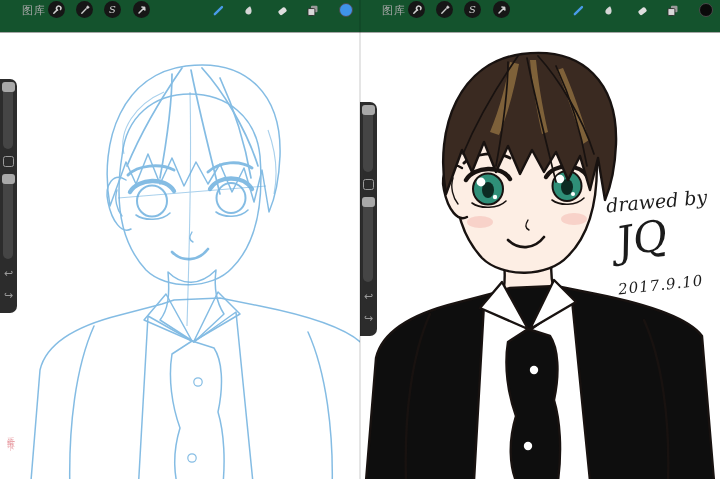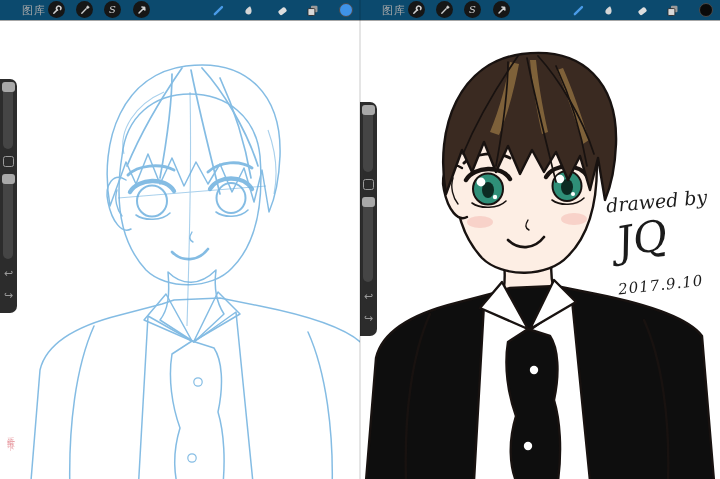--- a/index.html
+++ b/index.html
@@ -4,21 +4,21 @@
 <style>
   html,body{margin:0;padding:0}
   body{width:720px;height:479px;overflow:hidden;background:#fff;position:relative;
        font-family:"Liberation Sans",sans-serif}
   .window{position:absolute;top:0;width:360px;height:479px}
   #win-left{left:0}
   #win-right{left:360px}
   .divider{position:absolute;left:359px;top:0;width:2px;height:479px;background:rgba(0,0,0,.10);z-index:40}
 
   
-  .toolbar{position:absolute;top:0;left:0;width:100%;height:20px;background:#0c4a6e;z-index:10;
+  .toolbar{position:absolute;top:0;left:0;width:100%;height:32px;background:#14532d;z-index:10;
            box-shadow:0 1px 0 rgba(0,0,0,.35)}
   .gallery{position:absolute;left:22px;top:4px;font-size:11px;line-height:12px;color:#a8a8a8;letter-spacing:1px;cursor:default}
   .tbtn{position:absolute;top:1px;width:17px;height:17px;border-radius:50%;background:#161616;
         display:flex;align-items:center;justify-content:center}
   .p1{left:48px}.p2{left:76px}.p3{left:104px}.p4{left:133px}
   .sel-s{font-family:"DejaVu Serif",serif;font-style:italic;font-size:10px;color:#d2d2d2;line-height:10px}
   .rtool{position:absolute;top:2px;width:16px;height:16px;display:flex;align-items:center;justify-content:center}
   .r1{left:210px}.r2{left:240px}.r3{left:274px}.r4{left:304px}
   .swatch{position:absolute;top:3px;left:339px;width:14px;height:14px;border-radius:50%;
           border:1px solid #4a4a4a;box-sizing:border-box}

